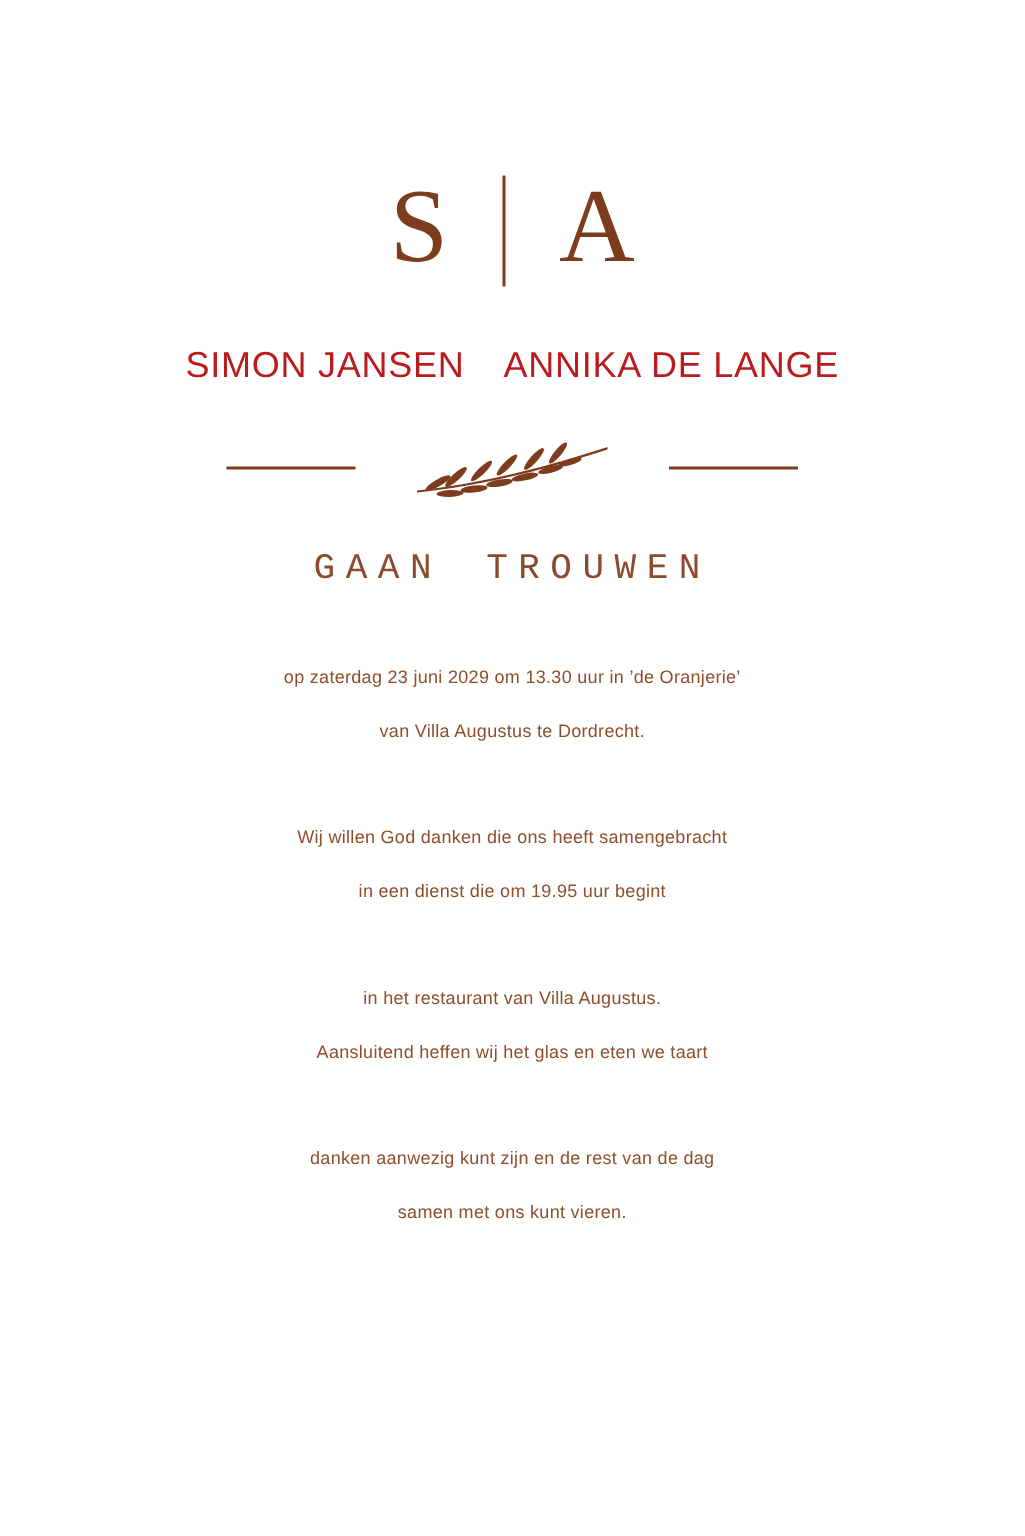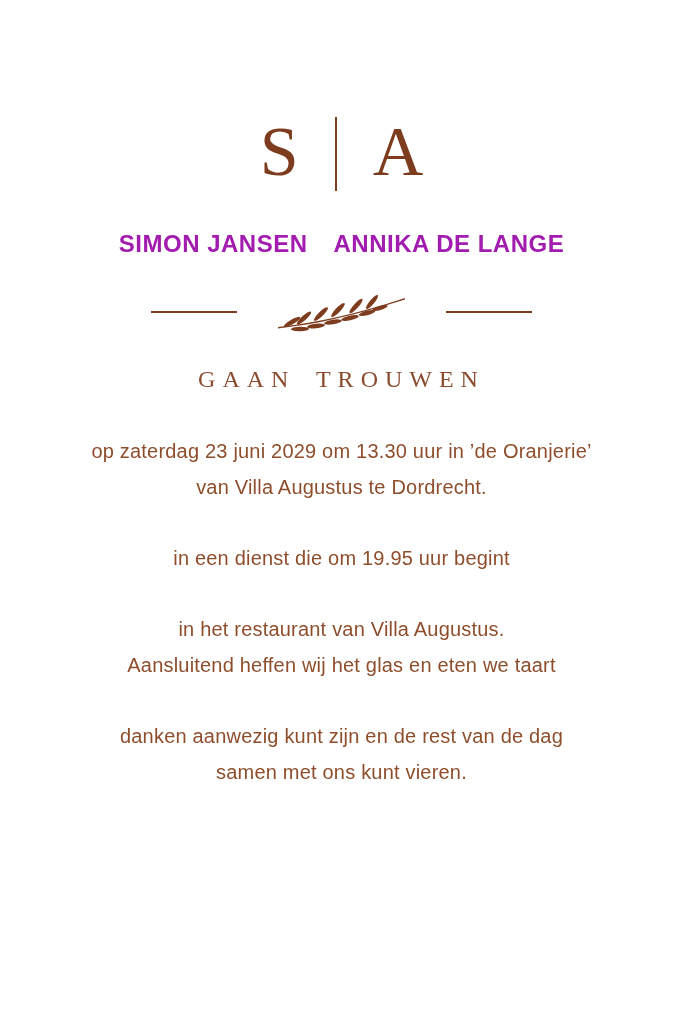--- a/index.html
+++ b/index.html
@@ -32,48 +32,48 @@
   .monogram .initial{display:inline-block;transform:translateY(-2px);}
   .mono-bar{
     display:inline-block;width:2px;height:74px;
     background:var(--accent);
     margin:0 36px;
   }
   
   .names{
     margin-top:32px;
     font-size:24px;letter-spacing:0.5px;
-    color:#a21caf;
-    font-weight:700;
+    color:#b91c1c;
+    font-weight:400;
   }
   .names .name{display:inline-block;}
   .names .name + .name{margin-left:26px;}
   
   .divider{
     margin-top:28px;height:52px;
     display:flex;align-items:center;justify-content:center;
   }
   .rule{
     display:inline-block;width:86px;height:2px;
     background:var(--accent);
   }
   .branch{width:135px;height:52px;margin:0 37px;}
   
   .heading{
     margin-top:28px;
-    font-family:Liberation Serif, serif;
+    font-family:Liberation Mono, monospace;
     font-size:24px;
     letter-spacing:7px;
     word-spacing:8px;
     color:var(--heading-text);
   }
   
   .body-copy{margin-top:40px;}
   .para{
-    font-size:20px;line-height:36px;
+    font-size:12px;line-height:36px;
     color:var(--body-text);
     letter-spacing:0.2px;
   }
   .para + .para{margin-top:35px;}
   .line{display:block;}
 </style>
 </head>
 <body>
 
 <div class="card">
@@ -111,20 +111,21 @@
   </div>
 
   <div class="heading">GAAN TROUWEN</div>
 
   <div class="body-copy">
     <p class="para">
       <span class="line">op zaterdag 23 juni 2029 om 13.30 uur in ’de Oranjerie’</span>
       <span class="line">van Villa Augustus te Dordrecht.</span>
     </p>
     <p class="para">
+      <span class="line">Wij willen God danken die ons heeft samengebracht</span>
       <span class="line">in een dienst die om 19.95 uur begint</span>
     </p>
     <p class="para">
       <span class="line">in het restaurant van Villa Augustus.</span>
       <span class="line">Aansluitend heffen wij het glas en eten we taart</span>
     </p>
     <p class="para">
       <span class="line">danken aanwezig kunt zijn en de rest van de dag</span>
       <span class="line">samen met ons kunt vieren.</span>
     </p>

